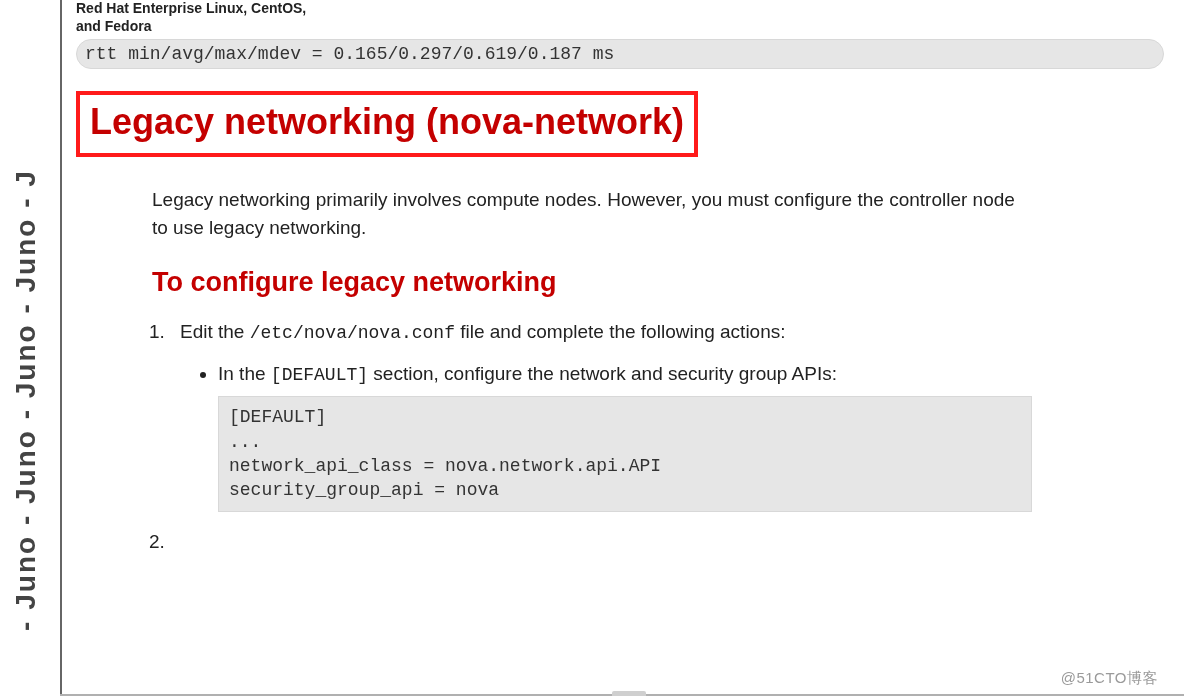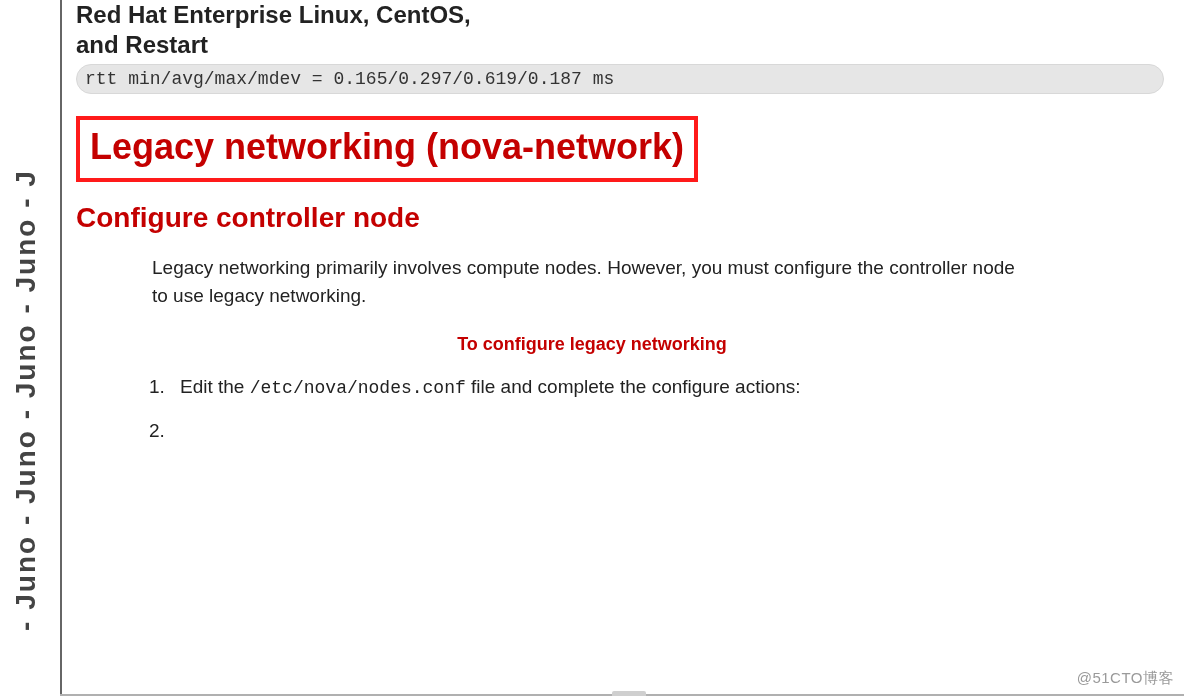--- a/index.html
+++ b/index.html
@@ -48,21 +48,21 @@
     background: #666;
   }
   .content {
     position: absolute;
     left: 76px;
     right: 20px;
     top: 0;
   }
   .os-note {
     font-weight: 700;
-    font-size: 24px;
+    font-size: 14px;
     color: #222;
     line-height: 1.25;
   }
   pre.code {
     background: #e6e6e6;
     border: 1px solid #d8d8d8;
     padding: 4px 8px;
     margin: 4px 0 10px 0;
     font-family: "Courier New", monospace;
     font-size: 18px;
@@ -86,24 +86,23 @@
     font-weight: 700;
     margin: 10px 0 20px 0;
   }
   .body-text {
     margin-left: 76px;
     line-height: 1.45;
     max-width: 880px;
   }
   h3.red-step {
     color: #c40000;
-    font-size: 18px;
+    font-size: 27px;
     font-weight: 700;
     margin: 22px 0 16px 0;
-    text-align: center;
   }
   ol.steps {
     list-style: decimal;
     margin: 0 0 0 18px;
     padding: 0;
   }
   ol.steps > li {
     margin-bottom: 16px;
     padding-left: 10px;
   }
@@ -124,21 +123,21 @@
     margin: 8px 0 10px 0;
     font-family: "Courier New", monospace;
     font-size: 18px;
     white-space: pre;
     color: #333;
     line-height: 1.35;
   }
   .prompt { font-weight: 700; }
   .watermark {
     position: absolute;
-    right: 10px;
+    right: 26px;
     bottom: 8px;
     color: #9a9a9a;
     font-size: 15px;
     letter-spacing: 0.5px;
   }
   .bottom-crop {
     position: absolute;
     left: 60px;
     right: 0;
     bottom: 0;
@@ -162,37 +161,45 @@
 
   <div class="side-band">
     <div class="side-text">- Juno - Juno - Juno - Juno - J</div>
   </div>
   <div class="side-rule"></div>
 
   <div class="content">
 
     <div class="os-note">
       <span>Red Hat Enterprise Linux, CentOS,</span><br>
-      <span>and Restart</span>
+      <span>and Fedora</span>
     </div>
 
     <pre class="code code-indent">rtt min/avg/max/mdev = 0.165/0.297/0.619/0.187 ms</pre>
 
     <h1 class="red-title">Legacy networking (nova-network)</h1>
 
-    <h2 class="red-sub">Configure controller node</h2>
 
     <div class="body-text">
       <p>Legacy networking primarily involves compute nodes. However, you must configure the controller node to use legacy networking.</p>
 
       <h3 class="red-step">To configure legacy networking</h3>
 
       <ol class="steps">
         <li>
-          <span>Edit the </span><code class="inline">/etc/nova/nodes.conf</code><span> file and complete the configure actions:</span>
+          <span>Edit the </span><code class="inline">/etc/nova/nova.conf</code><span> file and complete the following actions:</span>
+          <ul class="bullets">
+            <li>
+              <span>In the </span><code class="inline">[DEFAULT]</code><span> section, configure the network and security group APIs:</span>
+              <pre class="block">[DEFAULT]
+...
+network_api_class = nova.network.api.API
+security_group_api = nova</pre>
+            </li>
+          </ul>
         </li>
         <li>
         </li>
       </ol>
     </div>
   </div>
 
   <div class="watermark">@51CTO博客</div>
   <div class="bottom-crop"></div>
   <div class="scroll-marker"></div>

